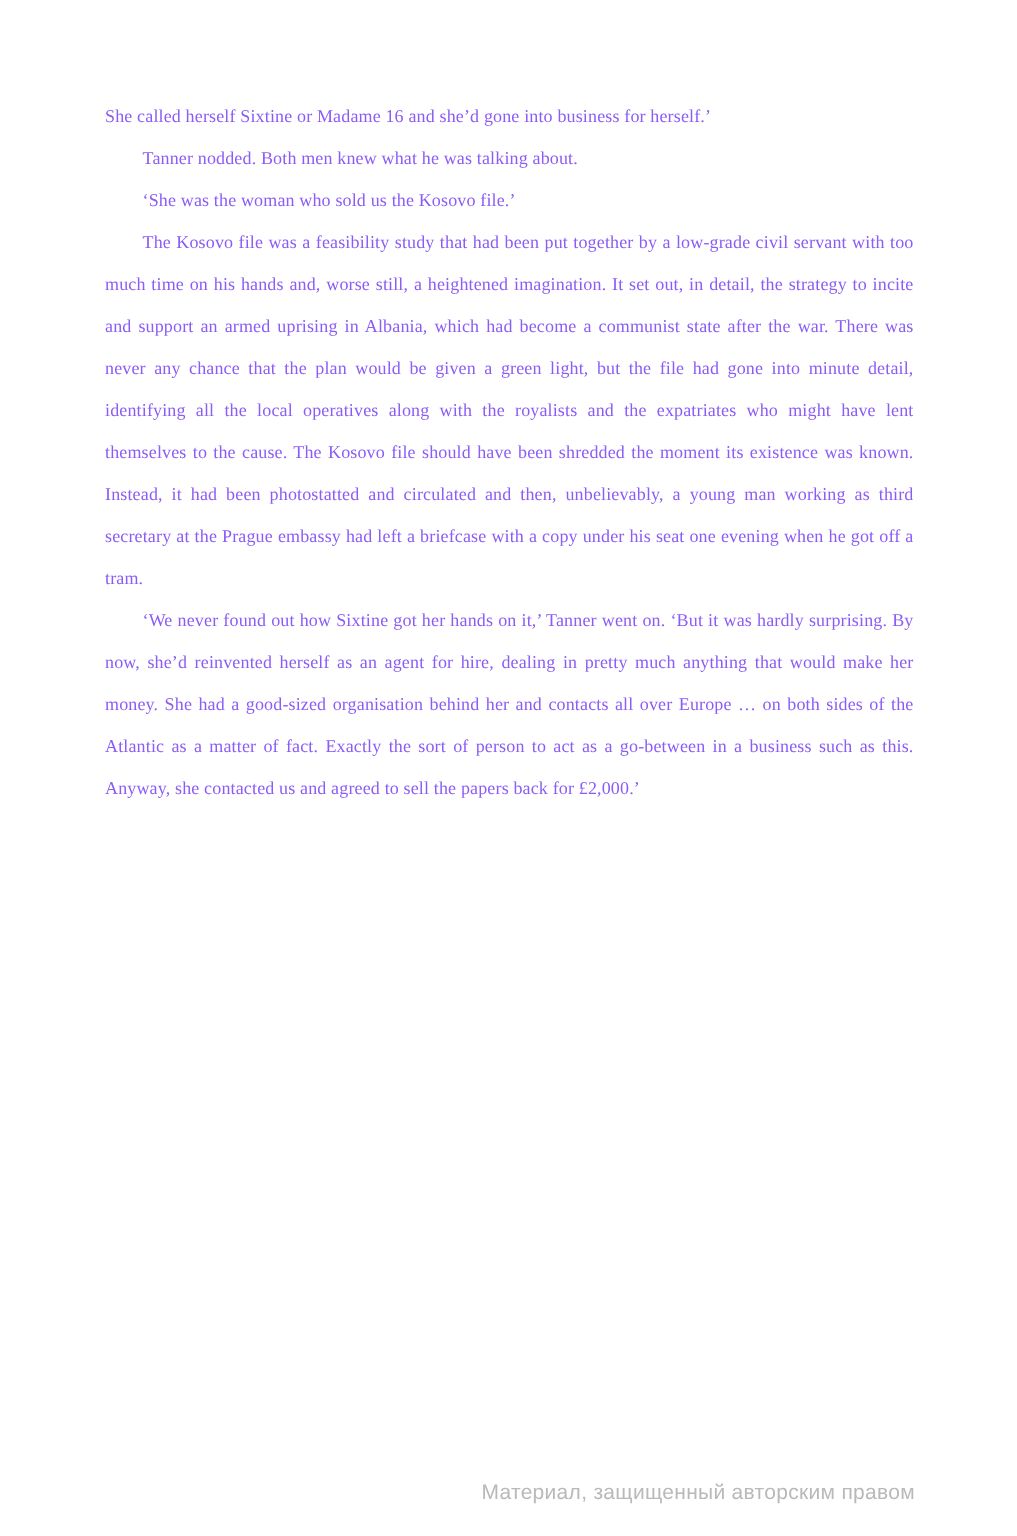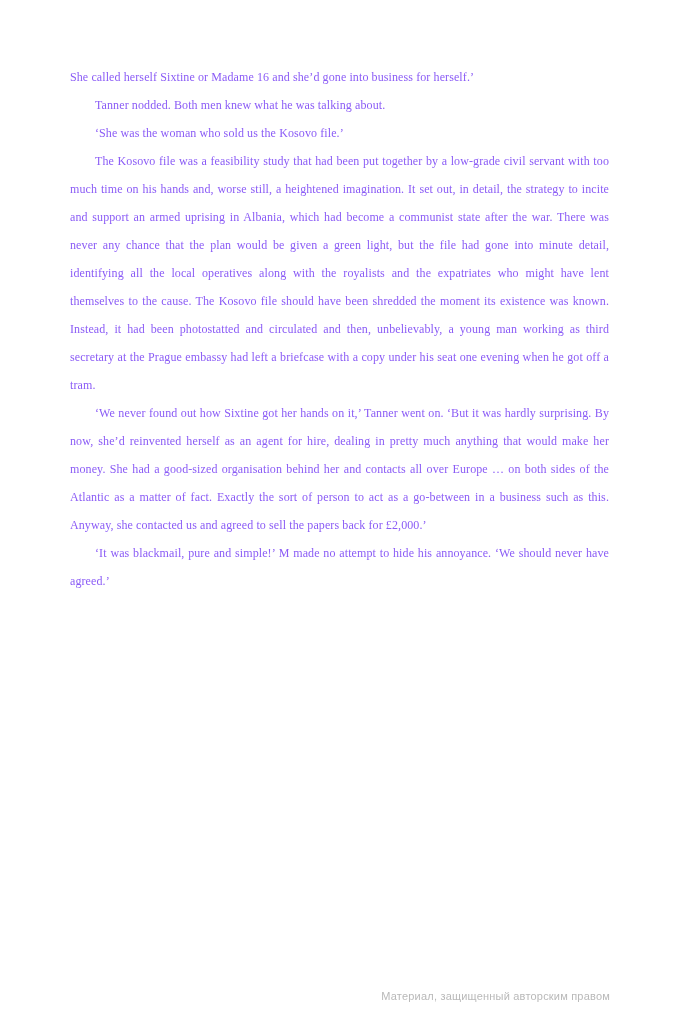--- a/index.html
+++ b/index.html
@@ -31,32 +31,31 @@
     padding: 0;
   }
   .text-block p.indent {
     text-indent: 25px;
   }
   .watermark {
     position: absolute;
     right: 68px;
     bottom: 22px;
     font-family: "Liberation Sans", sans-serif;
-    font-size: 11px;
+    font-size: 14px;
     color: #b9b9b9;
     letter-spacing: 0.2px;
   }
 </style>
 </head>
 <body>
 
 <div class="page">
   <div class="text-block">
     <p>She called herself Sixtine or Madame 16 and she’d gone into business for herself.’</p>
     <p class="indent">Tanner nodded. Both men knew what he was talking about.</p>
     <p class="indent">‘She was the woman who sold us the Kosovo file.’</p>
     <p class="indent">The Kosovo file was a feasibility study that had been put together by a low-grade civil servant with too much time on his hands and, worse still, a heightened imagination. It set out, in detail, the strategy to incite and support an armed uprising in Albania, which had become a communist state after the war. There was never any chance that the plan would be given a green light, but the file had gone into minute detail, identifying all the local operatives along with the royalists and the expatriates who might have lent themselves to the cause. The Kosovo file should have been shredded the moment its existence was known. Instead, it had been photostatted and circulated and then, unbelievably, a young man working as third secretary at the Prague embassy had left a briefcase with a copy under his seat one evening when he got off a tram.</p>
     <p class="indent">‘We never found out how Sixtine got her hands on it,’ Tanner went on. ‘But it was hardly surprising. By now, she’d reinvented herself as an agent for hire, dealing in pretty much anything that would make her money. She had a good-sized organisation behind her and contacts all over Europe … on both sides of the Atlantic as a matter of fact. Exactly the sort of person to act as a go-between in a business such as this. Anyway, she contacted us and agreed to sell the papers back for £2,000.’</p>
-    <p class="indent">‘It was blackmail, pure and simple!’ M made no attempt to hide his annoyance. ‘We should never have agreed.’</p>
   </div>
 
   <div class="watermark">Материал, защищенный авторским правом</div>
 </div>
 
 </body></html>

